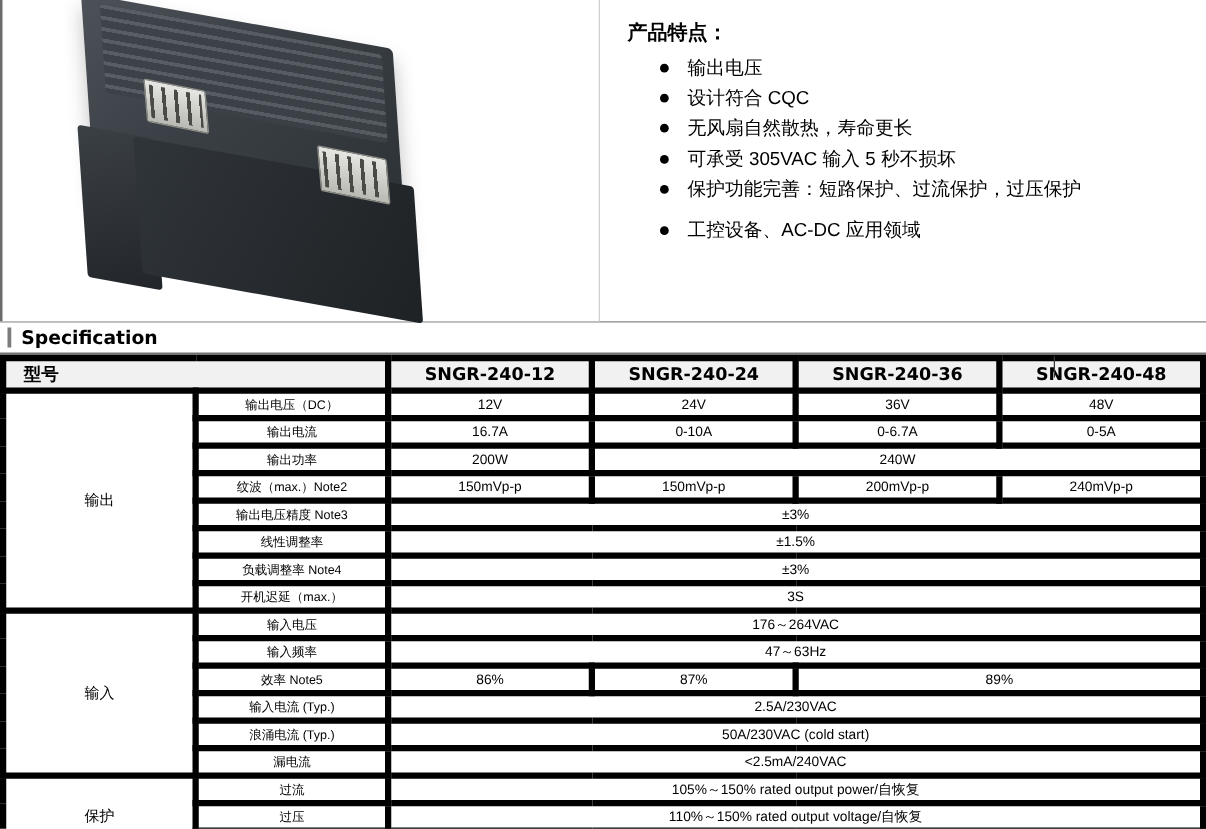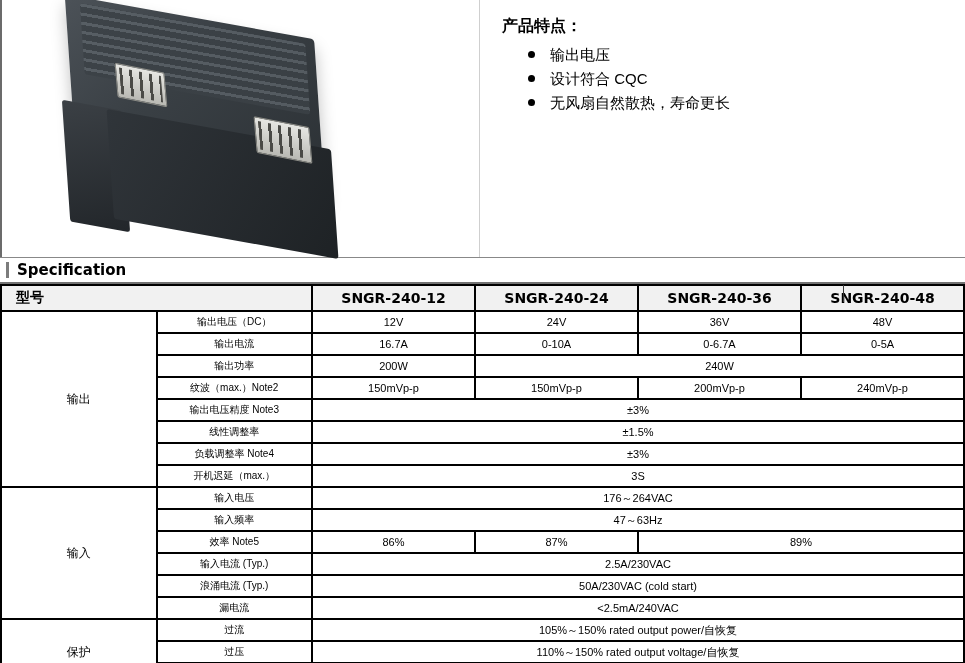--- a/index.html
+++ b/index.html
@@ -118,21 +118,21 @@
   }
 
   
   table.spec {
     width: 965px;
     border-collapse: collapse;
     table-layout: fixed;
     font-size: 11px;
   }
   table.spec td, table.spec th {
-    border: 2px solid #000000;
+    border: 5px solid #000000;
     padding: 0 4px;
     height: 22px;
     text-align: center;
     vertical-align: middle;
     font-weight: normal;
     margin-left: 22px;
   }
   table.spec tr.header td {
     height: 26px;
     font-size: 14px;
@@ -181,20 +181,25 @@
           </div>
       </div>
     </div>
 
     <div class="features">
       <h3>产品特点：</h3>
       <ul>
         <li>输出电压</li>
         <li>设计符合 CQC</li>
         <li>无风扇自然散热，寿命更长</li>
+        <li>可承受 305VAC 输入 5 秒不损坏</li>
+        <li>保护功能完善：短路保护、过流保护，过压保护</li>
+      </ul>
+      <ul>
+        <li>工控设备、AC-DC 应用领域</li>
       </ul>
     </div>
   </div>
 
   <div class="spec-head">
     <div class="bar"></div>
     <div class="title">Specification</div>
   </div>
 
   <table class="spec">

